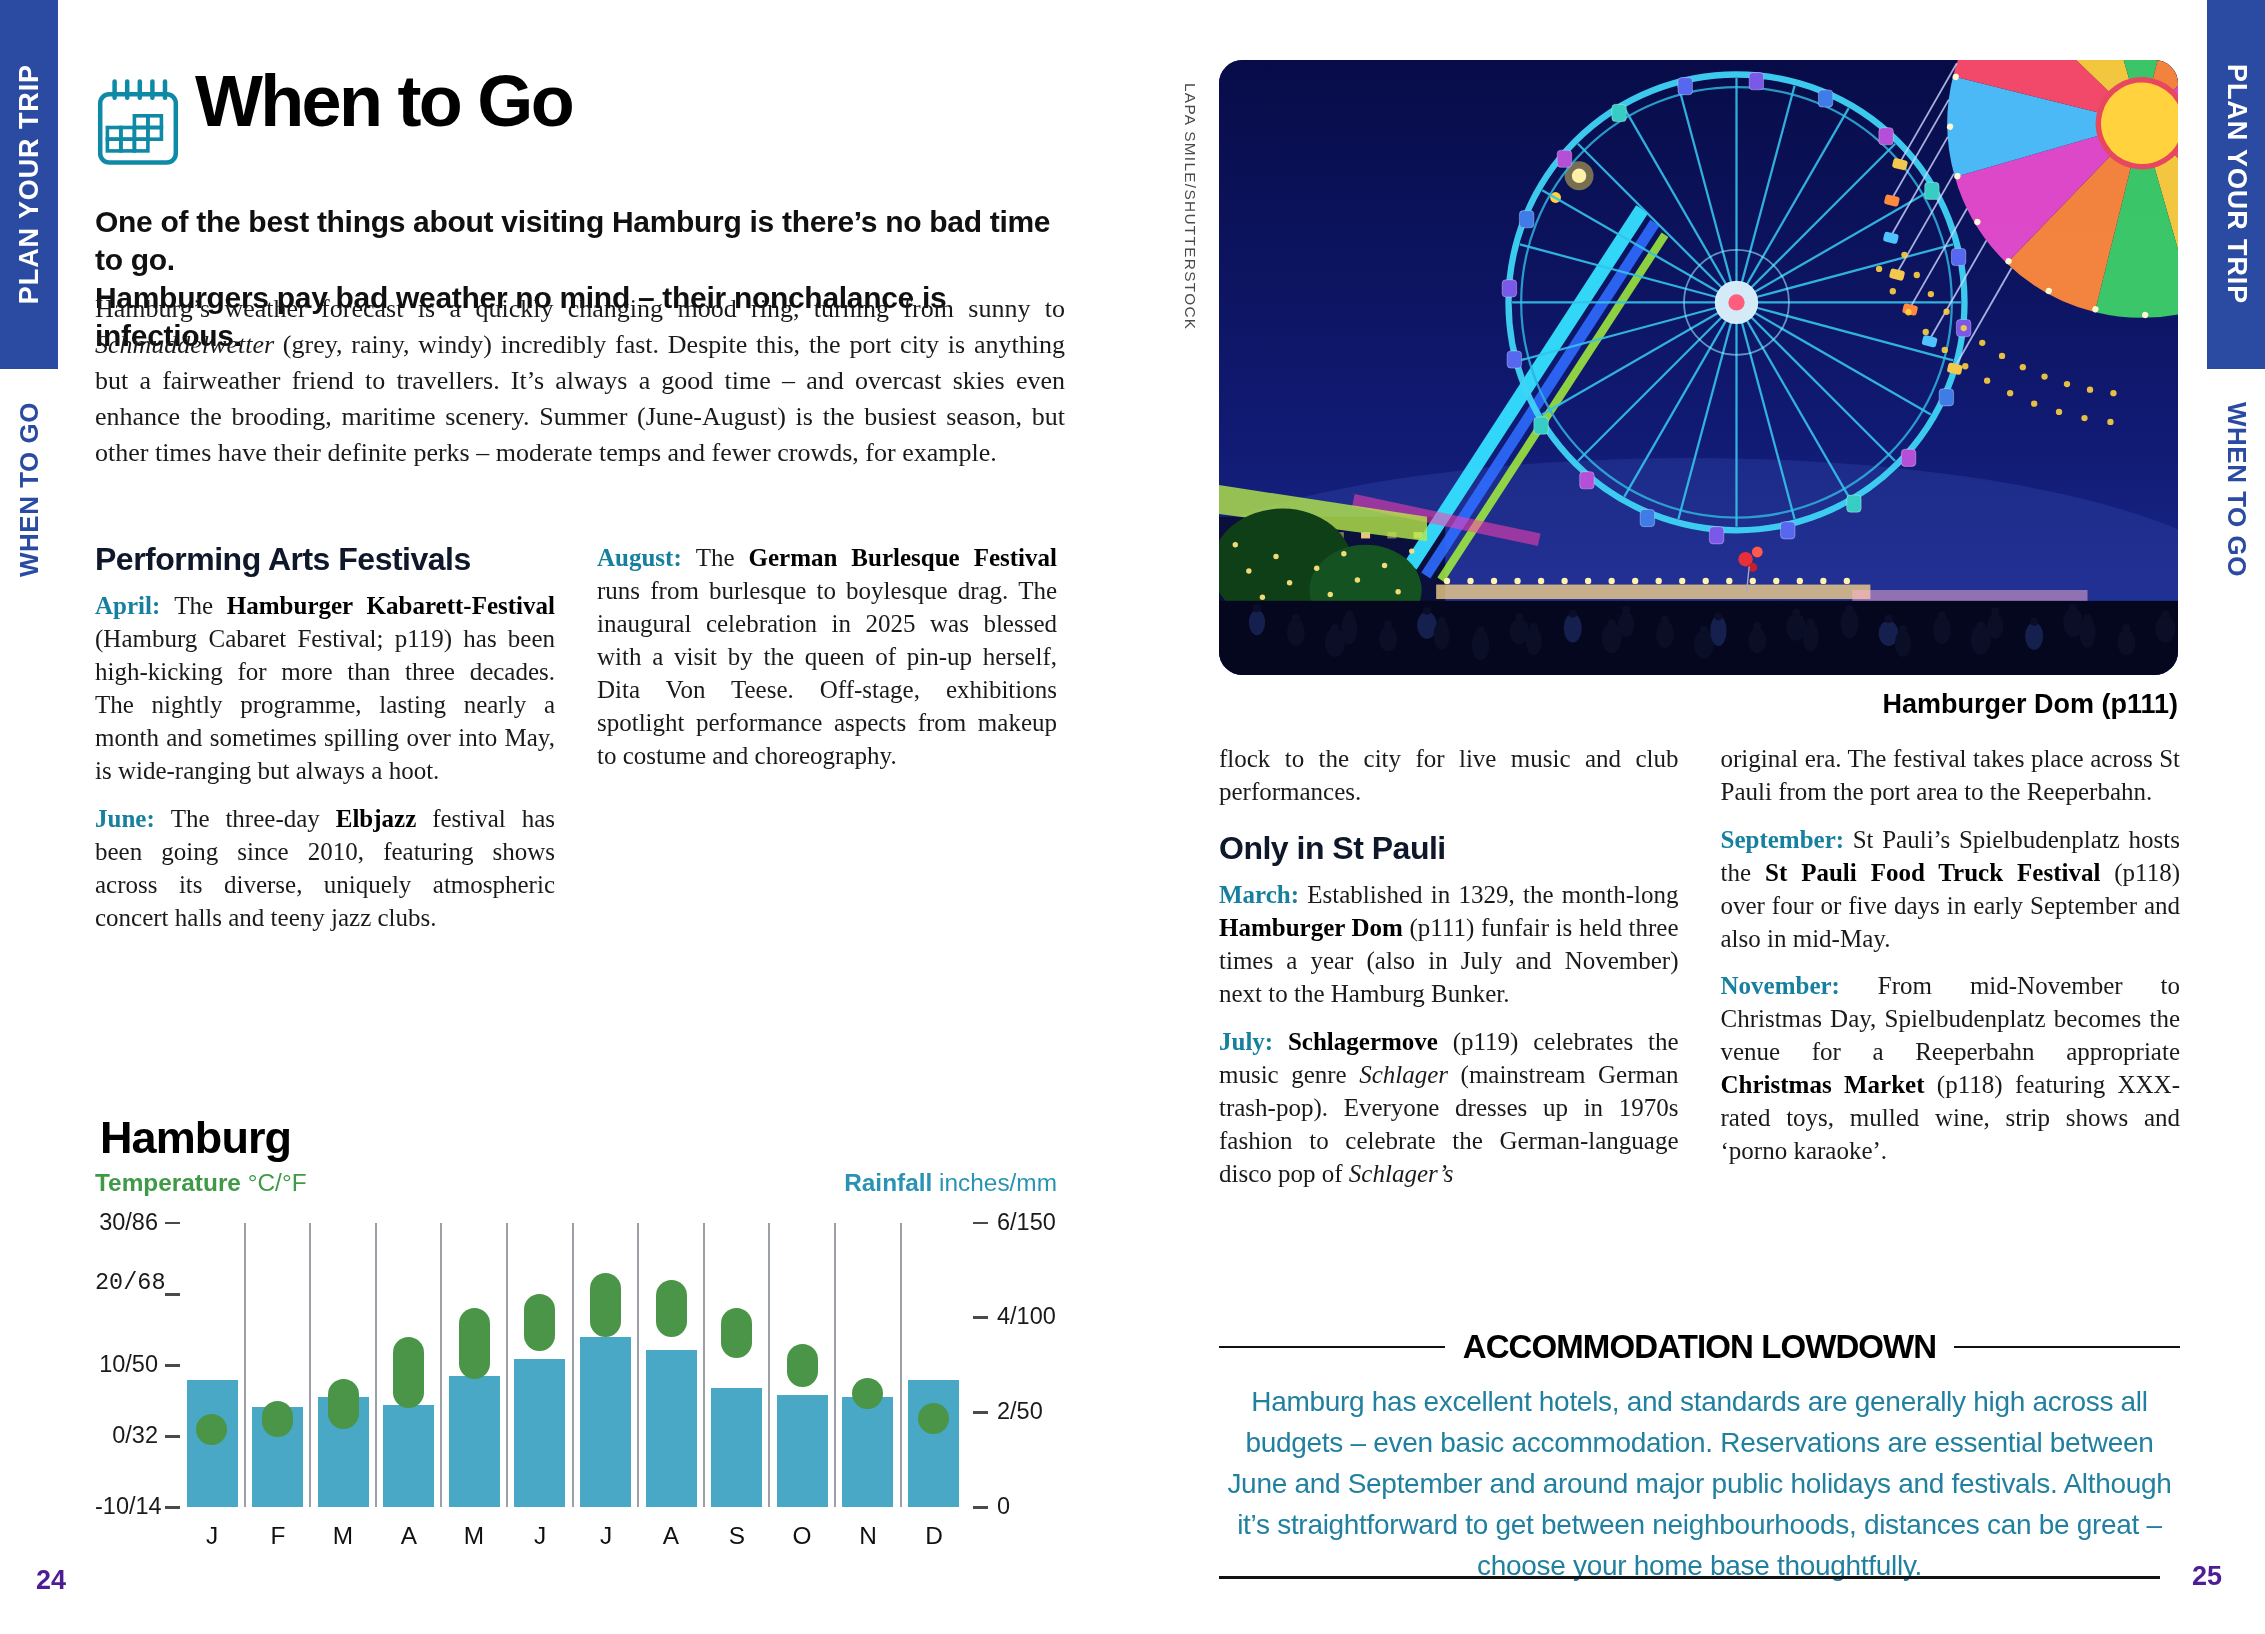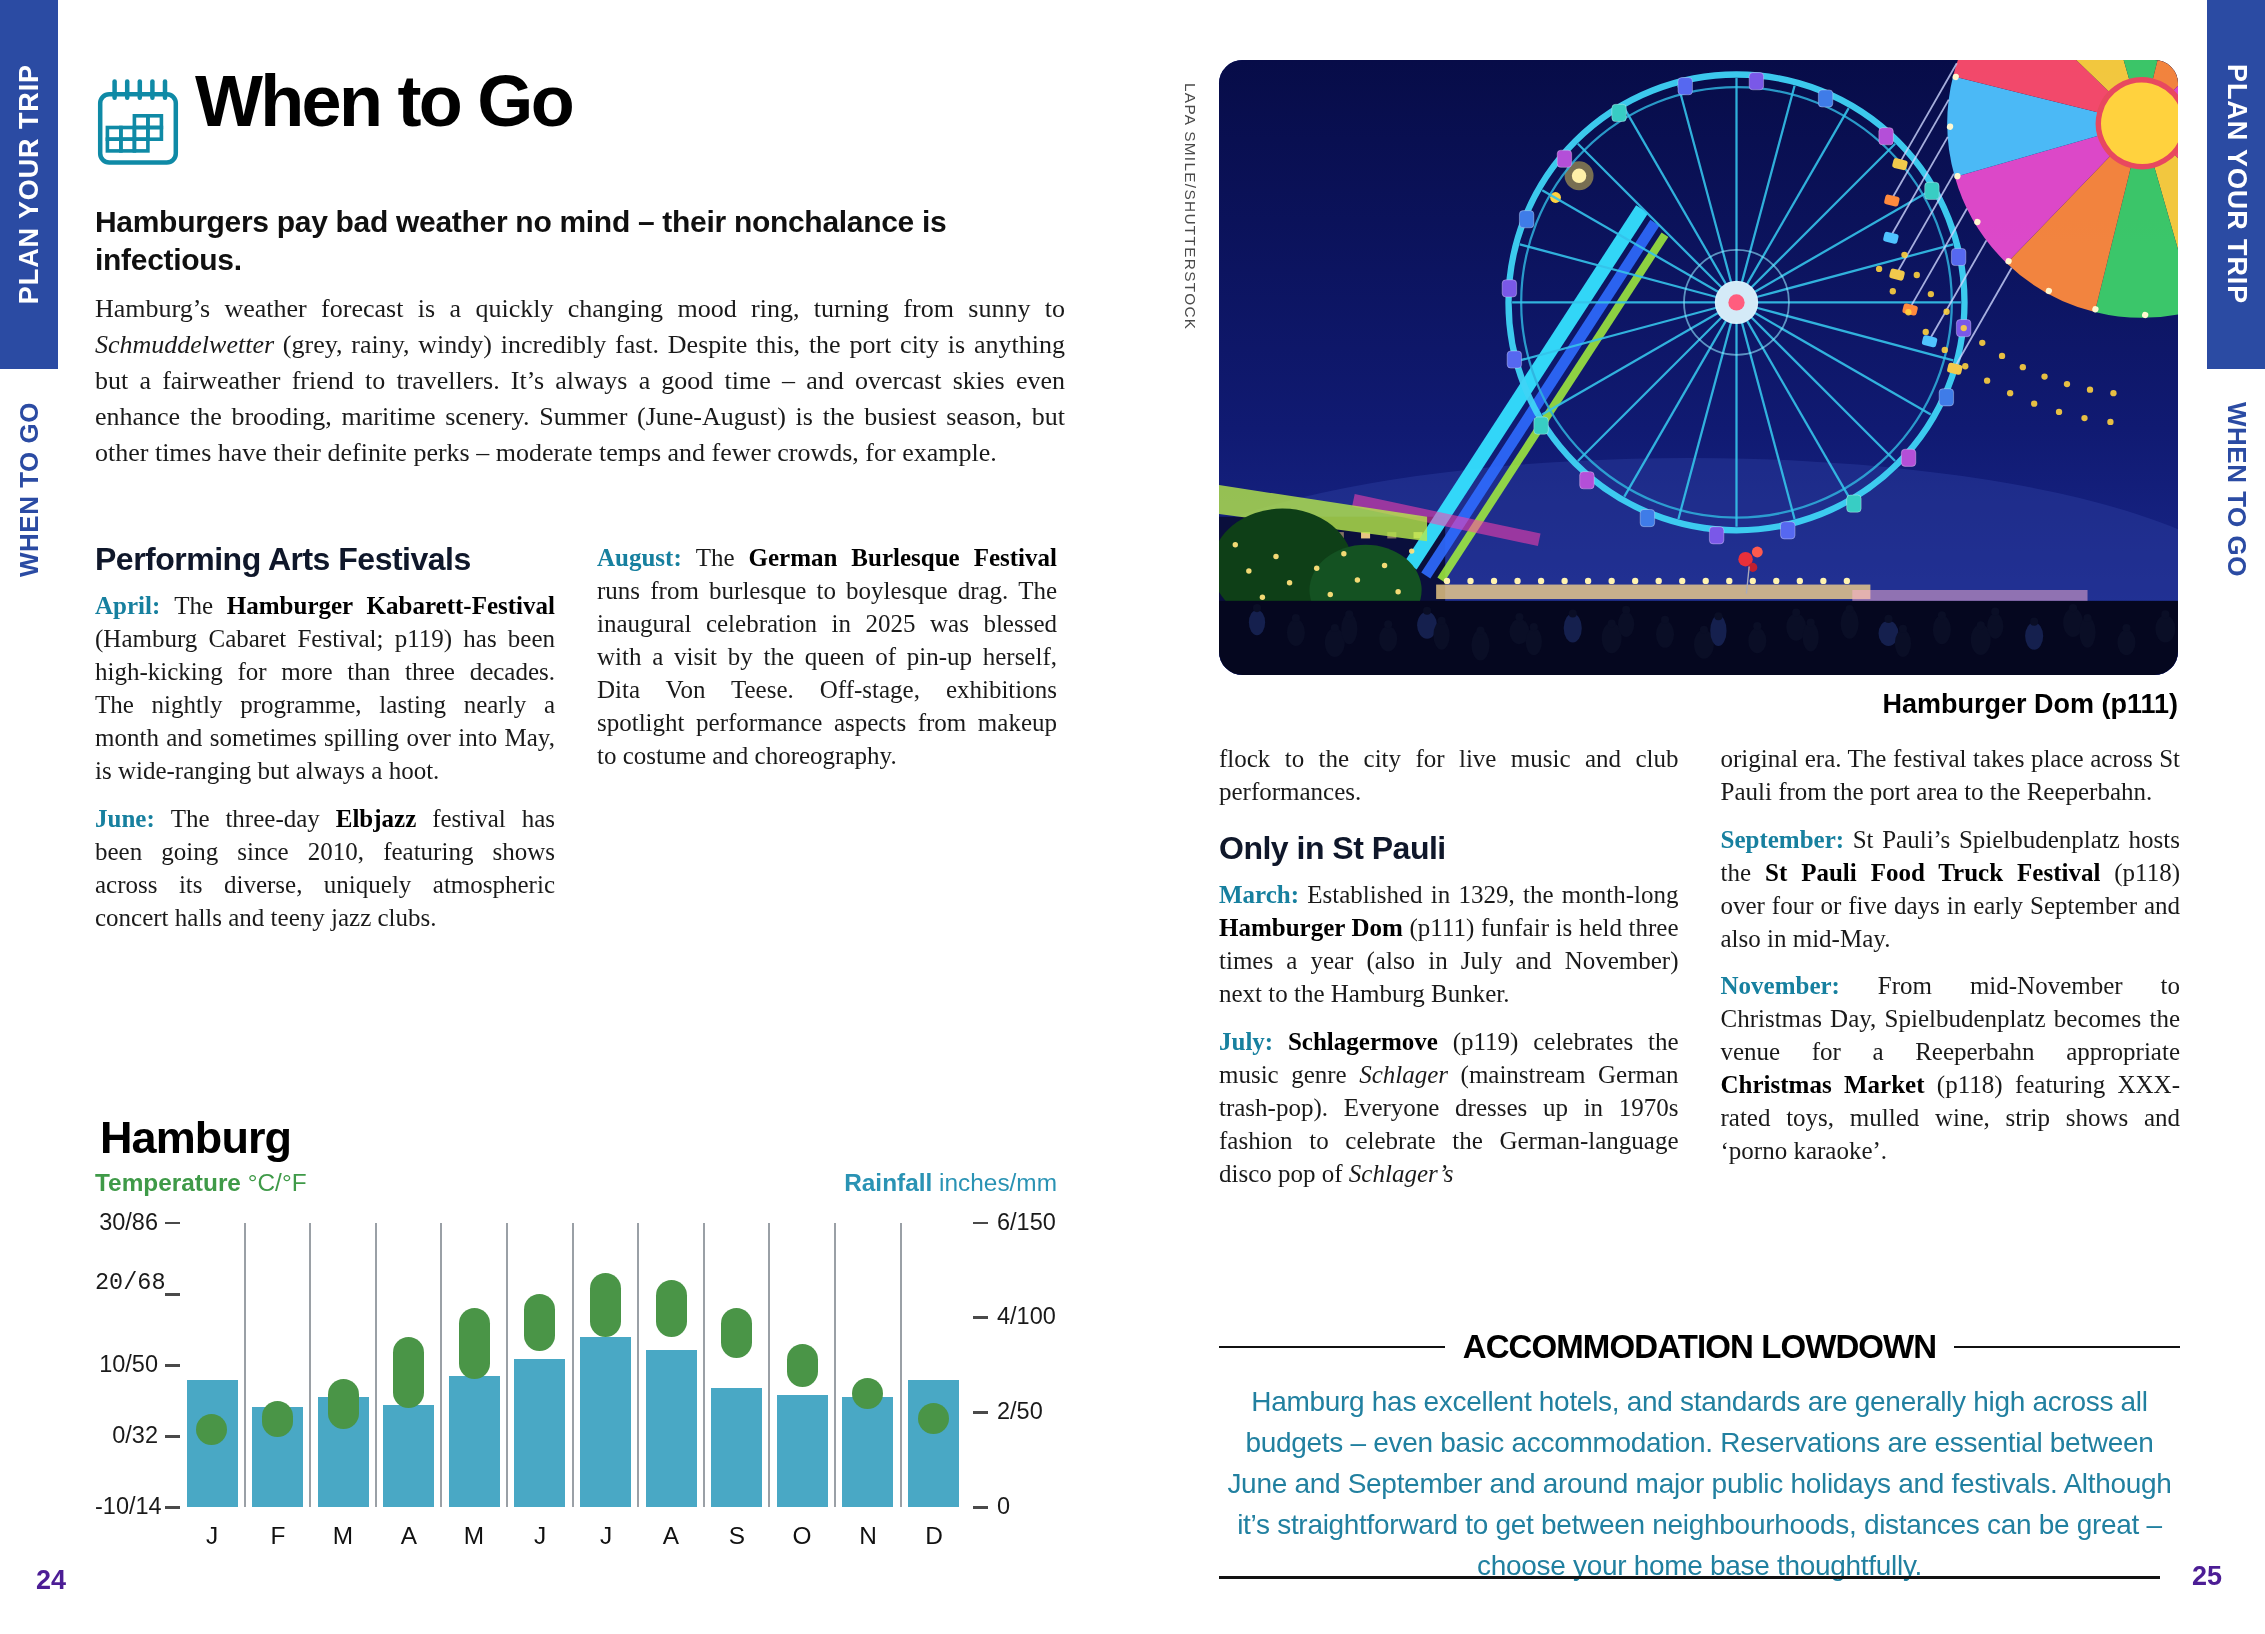--- a/index.html
+++ b/index.html
@@ -100,20 +100,21 @@
           <rect x="61" y="55" width="15" height="13"></rect>
         <rect x="16" y="68" width="15" height="13"></rect>
           <rect x="31" y="68" width="15" height="13"></rect>
         <rect x="46" y="68" width="15" height="13"></rect>
       </g>
     </svg>
   </div>
   <h1 class="abs page-title" style="left:195px;top:65px;margin:0;">When to Go</h1>
 
   <div class="abs standfirst" style="left:95px;top:203px;width:968px;">
+    <span style="display:block">One of the best things about visiting Hamburg is there’s no bad time to go.</span>
     <span style="display:block">Hamburgers pay bad weather no mind – their nonchalance is infectious.</span>
   </div>
 
   <p class="abs intro serif justify" style="left:95px;top:291px;width:970px;margin:0;"><span>Hamburg’s weather forecast is a quickly changing mood ring, turning from sunny to </span><i>Schmuddelwetter</i><span> (grey, rainy, windy) incredibly fast. Despite this, the port city is anything but a fairweather friend to travellers. It’s always a good time – and overcast skies even enhance the brooding, maritime scenery. Summer (June-August) is the busiest season, but other times have their definite perks – moderate temps and fewer crowds, for example.</span></p>
 
   <div class="abs cols" style="left:95px;top:541px;width:962px;">
     <div class="col">
       <h2 class="section-h">Performing Arts Festivals</h2>
       <p class="entry serif justify"><span class="lead">April: </span><span>The </span><b>Hamburger Kabarett-Festival</b><span> (Hamburg Cabaret Festival; p119) has been high-kicking for more than three decades. The nightly programme, lasting nearly a month and sometimes spilling over into May, is wide-ranging but always a hoot.</span></p>
       <p class="entry serif justify"><span class="lead">June: </span><span>The three-day </span><b>Elbjazz</b><span> festival has been going since 2010, featuring shows across its diverse, uniquely atmospheric concert halls and teeny jazz clubs.</span></p>

